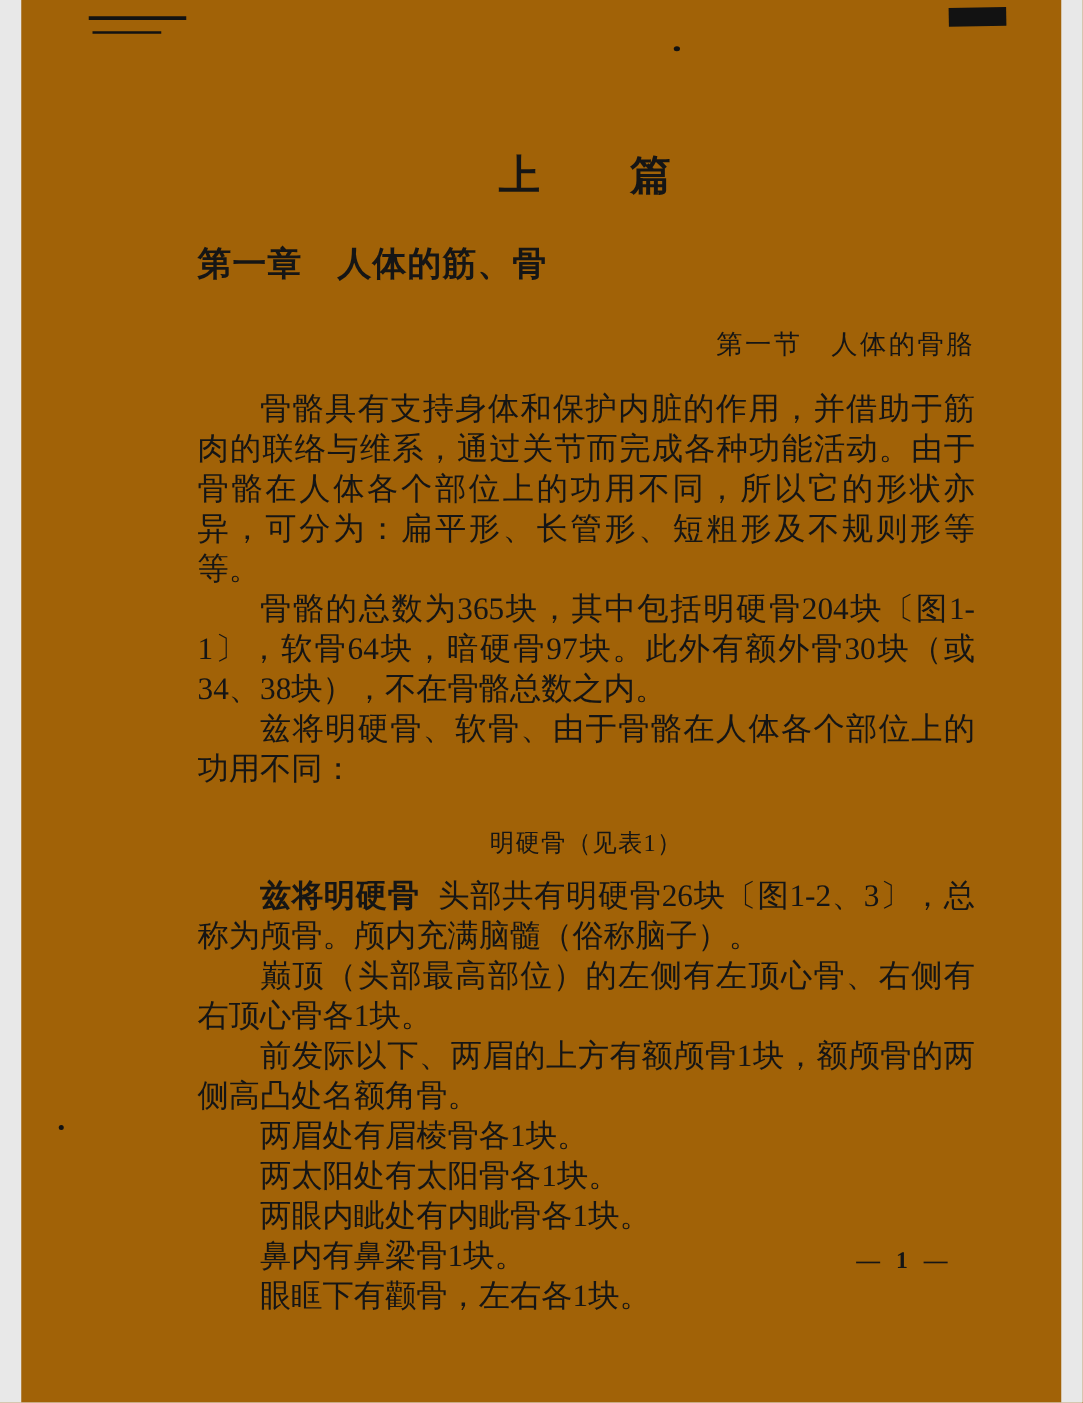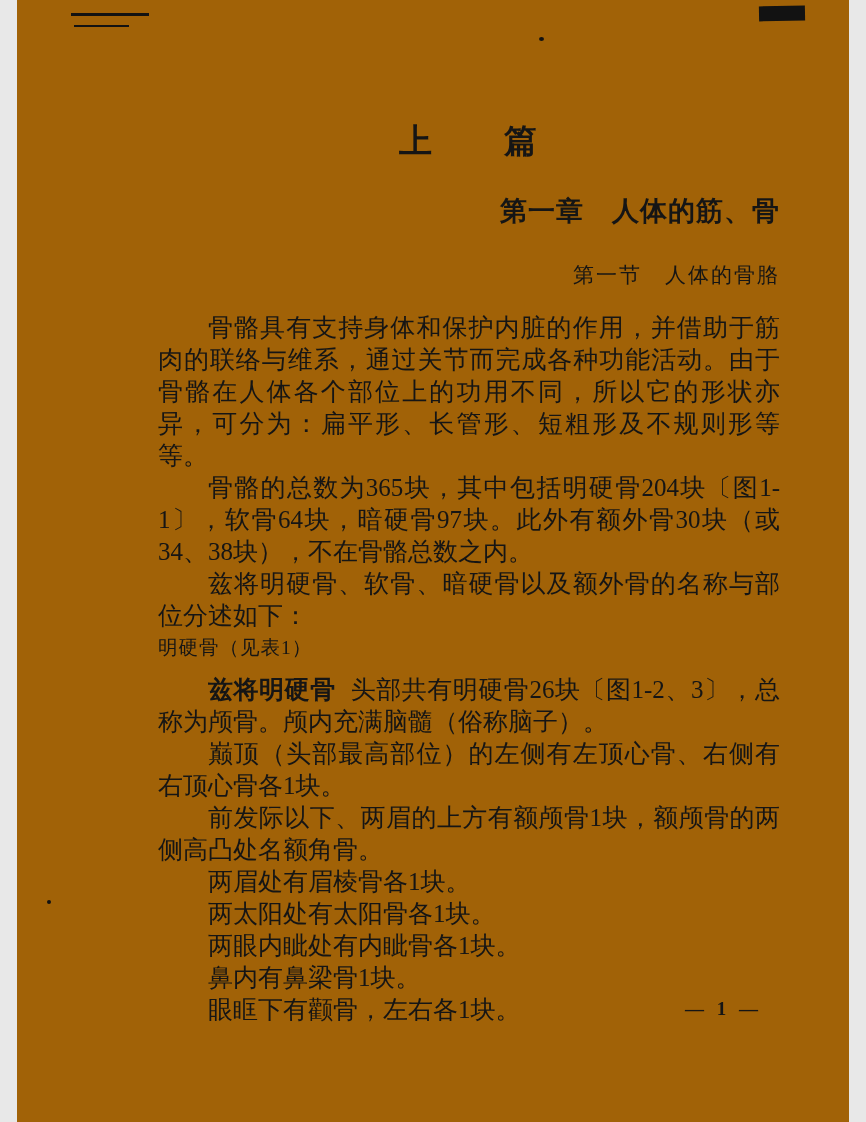--- a/index.html
+++ b/index.html
@@ -37,21 +37,21 @@
   .part-title {
     margin: 0;
     text-align: center;
     font-size: 33px;
     font-weight: bold;
     letter-spacing: 2px;
     line-height: 42px;
   }
   .chapter-title {
     margin: 30px 0 0 0;
-    text-align: right;
+    text-align: left;
     font-size: 27px;
     font-weight: bold;
     letter-spacing: 1px;
     line-height: 38px;
   }
   .section-title {
     margin: 30px 0 0 0;
     text-align: right;
     font-size: 21px;
     font-weight: normal;
@@ -63,22 +63,22 @@
 
   .para {
     margin: 0;
     font-size: 25px;
     line-height: 32px;
     text-align: justify;
     text-indent: 2em;
   }
 
   .subheading {
-    margin: 0 0 10px 0;
-    text-align: left;
+    margin: 28px 0 10px 0;
+    text-align: center;
     font-size: 19.5px;
     line-height: 32px;
     letter-spacing: 1px;
   }
 
   .lead {
     font-weight: bold;
     margin-right: 0.6em;
   }
 
@@ -108,21 +108,21 @@
     <h1 class="part-title">上　　篇</h1>
 
     <h2 class="chapter-title">第一章　人体的筋、骨</h2>
 
     <h3 class="section-title">第一节　人体的骨胳</h3>
 
     <div class="body-text">
 
       <p class="para">骨骼具有支持身体和保护内脏的作用，并借助于筋肉的联络与维系，通过关节而完成各种功能活动。由于骨骼在人体各个部位上的功用不同，所以它的形状亦异，可分为：扁平形、长管形、短粗形及不规则形等等。</p>
       <p class="para">骨骼的总数为365块，其中包括明硬骨204块〔图1-1〕，软骨64块，暗硬骨97块。此外有额外骨30块（或34、38块），不在骨骼总数之内。</p>
-      <p class="para">兹将明硬骨、软骨、暗硬骨以及额外骨的名称与部位分述如下：</p>
+      <p class="para">兹将明硬骨、软骨、由于骨骼在人体各个部位上的功用不同：</p>
 
       <div class="subheading">明硬骨（见表1）</div>
 
       <p class="para"><span class="lead">兹将明硬骨</span><span>头部共有明硬骨26块〔图1-2、3〕，总称为颅骨。颅内充满脑髓（俗称脑子）。</span></p>
 
       <p class="para">巅顶（头部最高部位）的左侧有左顶心骨、右侧有右顶心骨各1块。</p>
       <p class="para">前发际以下、两眉的上方有额颅骨1块，额颅骨的两侧高凸处名额角骨。</p>
       <p class="para">两眉处有眉棱骨各1块。</p>
       <p class="para">两太阳处有太阳骨各1块。</p>
       <p class="para">两眼内眦处有内眦骨各1块。</p>

